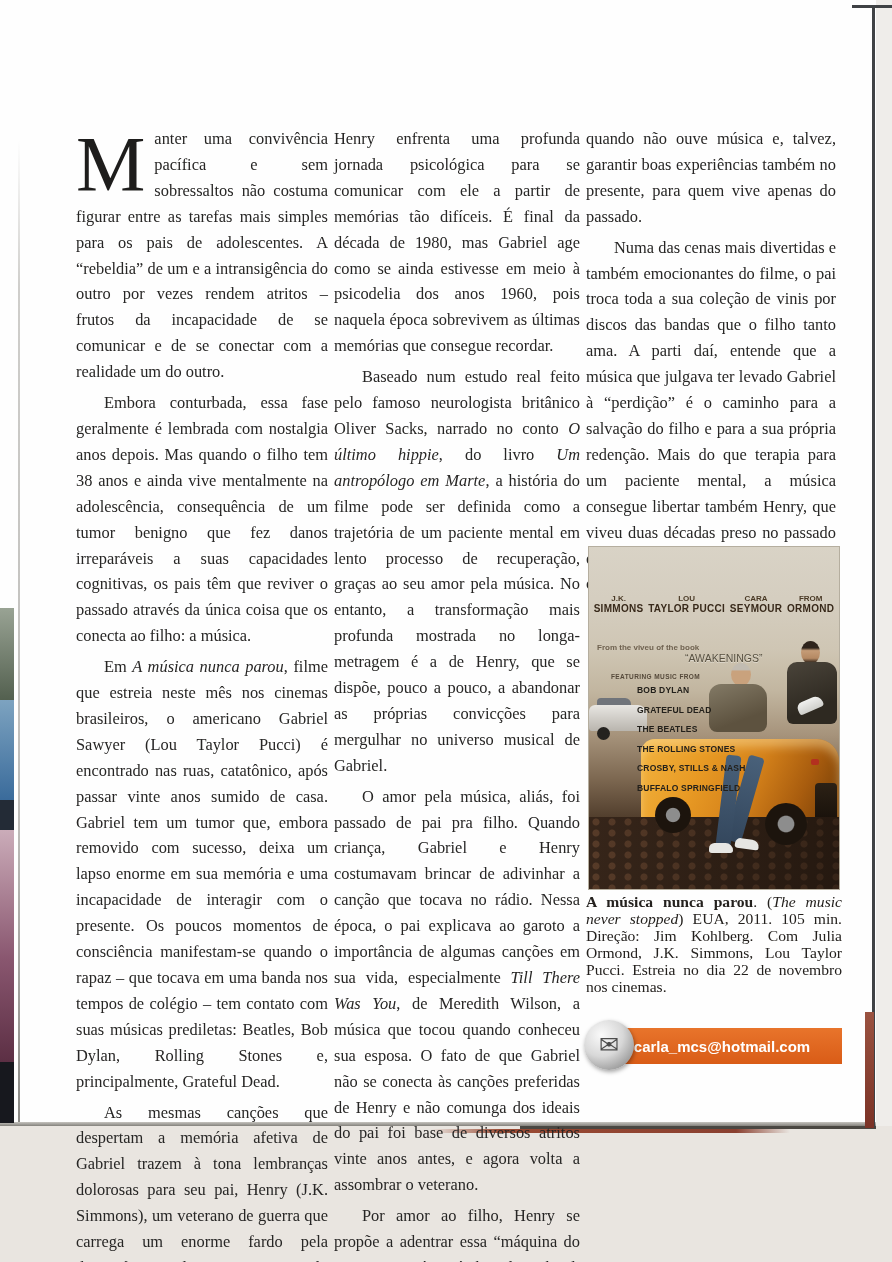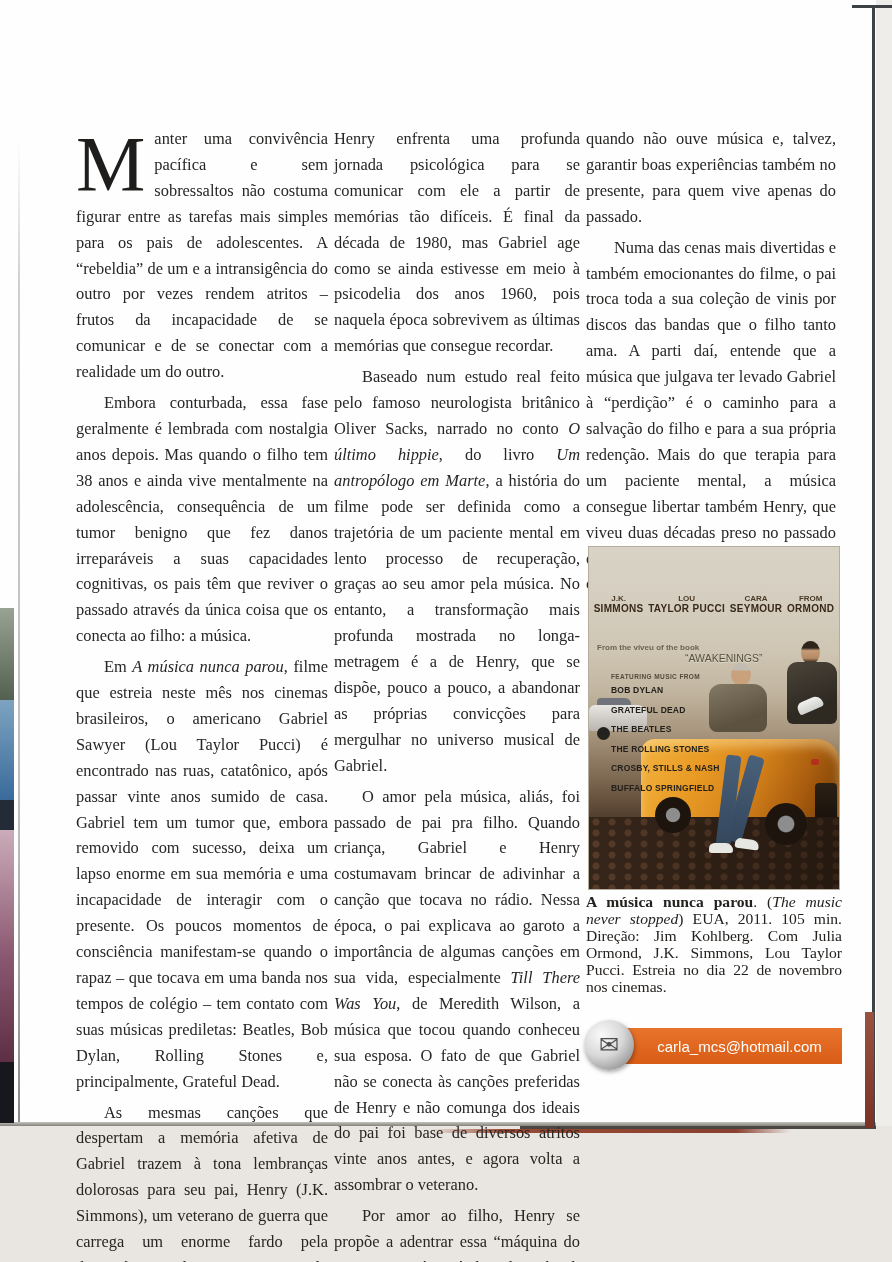--- a/index.html
+++ b/index.html
@@ -52,21 +52,21 @@
   .ptitle { position:absolute; top:32px; left:0; width:100%; color:#fbfaf6;
             text-shadow:0 1px 1px rgba(60,50,35,.65), 0 0 7px rgba(90,75,50,.4); }
   .ptitle-l1 { font-size:25px; font-weight:bold; padding-left:40px; letter-spacing:.5px; }
   .ptitle-l2 { font-size:28px; font-weight:bold; padding-left:6px; letter-spacing:.5px; margin-top:-4px; }
   .ptag1 { position:absolute; top:96px;  left:8px;  font-size:8px;  font-weight:bold; color:#6f6250; }
   .ptag2 { position:absolute; top:105px; left:96px; font-size:10.5px; font-weight:normal; color:#575040;
            text-shadow:0 1px 0 rgba(255,255,255,.4); }
   .pfeat  { position:absolute; top:126px; left:22px; font-size:6.5px; font-weight:bold; color:#55493a;
             letter-spacing:.4px; }
   .pbands { position:absolute; top:138px; left:22px; }
-  .band { font-size:8.5px; font-weight:bold; color:#23201b; margin-bottom:9.5px; letter-spacing:.2px; }
+  .band { font-size:8.5px; font-weight:bold; color:#23201b; margin-bottom:9.5px; letter-spacing:.2px;margin-left:26px; }
   
   .white-car { position:absolute; left:0; top:150px; width:58px; height:40px; }
   .white-car .wbody { position:absolute; left:0; top:8px; width:58px; height:26px; border-radius:6px 9px 3px 3px;
              background:linear-gradient(180deg,#e8e6e2,#b9b5ae); }
   .white-car .wwin { position:absolute; left:8px; top:1px; width:34px; height:12px; border-radius:4px 6px 0 0;
              background:#70747a; }
   .white-car .wwheel { position:absolute; left:8px; top:30px; width:13px; height:13px; border-radius:50%; background:#24221f; }
   .fig { position:absolute; }
   .head { border-radius:50%; }
   .fig-older { left:120px; top:116px; width:62px; height:96px; }
@@ -104,21 +104,21 @@
             background-size:16px 11px; }
   .ground-shade { position:absolute; left:0; top:270px; width:100%; height:72px;
             background:linear-gradient(90deg,rgba(20,12,6,.1),rgba(20,12,6,.55)); }
   
   .caption { position:absolute; left:586px; top:893px; width:256px; font-size:15.6px; line-height:17px;
              text-align:justify; color:#24211e; }
   
   .email-bar { position:absolute; left:602px; top:1028px; width:240px; height:36px;
                background:linear-gradient(180deg,#e8742b,#d95c17);
                display:flex; align-items:center; justify-content:center; }
-  .email-text { font-family:"Liberation Sans", sans-serif; font-weight:normal; color:#ffffff; font-size:15px;padding-left:35px; }
+  .email-text { font-family:"Liberation Sans", sans-serif; font-weight:bold; color:#ffffff; font-size:15px; }
   .email-badge { position:absolute; left:584px; top:1020px; width:50px; height:50px; border-radius:50%;
                  background:radial-gradient(circle at 35% 30%, #fafafa, #d8d8d8 45%, #9a9a9a 80%, #6f6f6f);
                  box-shadow:1px 2px 4px rgba(0,0,0,.35);
                  display:flex; align-items:center; justify-content:center; }
   .envelope { font-size:24px; color:#4d4d4d; line-height:1; }
 </style>
 </head>
 <body>
 
 <div class="canvas">

